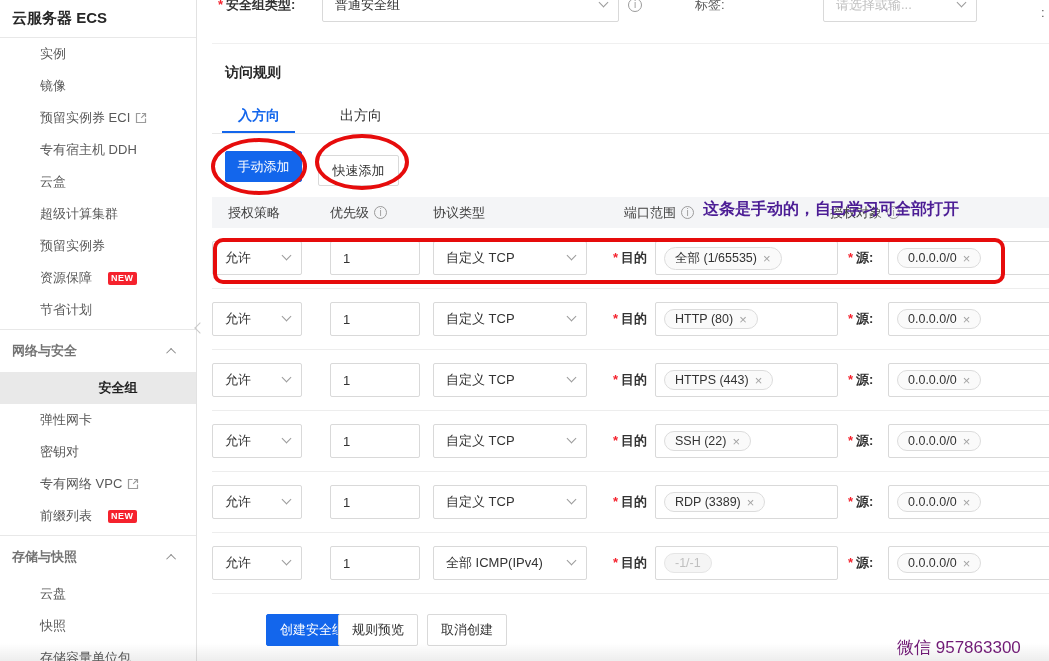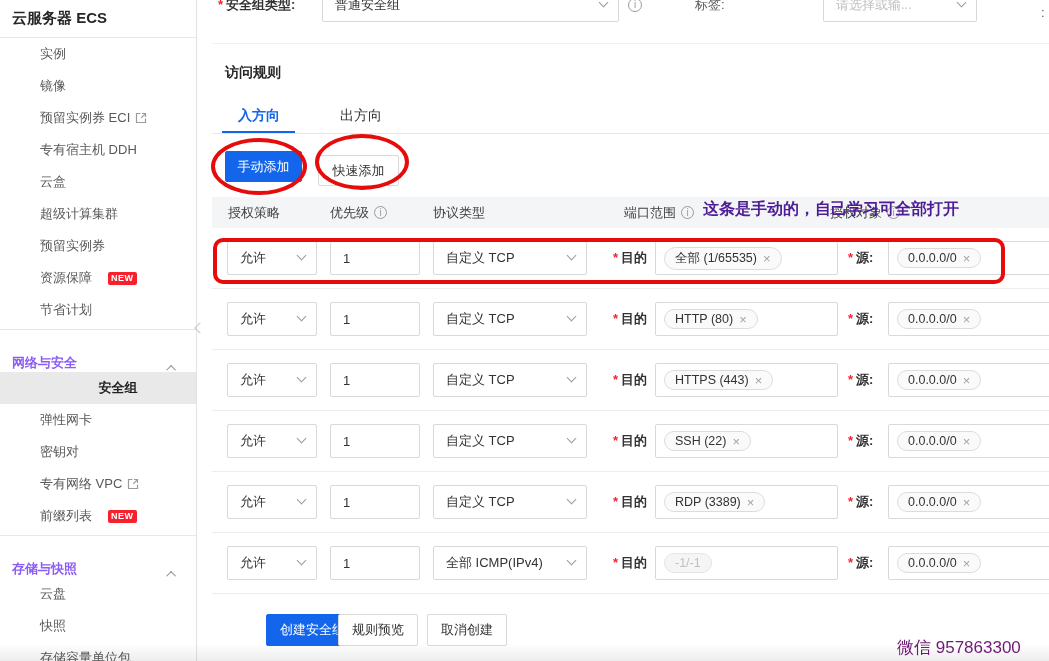--- a/index.html
+++ b/index.html
@@ -9,21 +9,21 @@
     font-family:"Liberation Sans","DejaVu Sans",sans-serif;
     font-size:13px; color:#333;
   }
   
   .sidebar { position:absolute; left:0; top:0; width:197px; height:661px; background:#fff; border-right:1px solid #e2e2e2; z-index:2; }
   .sb-head { height:38px; display:flex; align-items:center; padding-left:12px; font-size:15px; font-weight:bold; color:#262626; border-bottom:1px solid #e8e8e8; }
   .sb-item { height:32px; line-height:32px; padding-left:40px; color:#595959; cursor:pointer; white-space:nowrap; display:flex; align-items:center; gap:5px; }
   .sb-item .sb-item-label { display:inline-block; }
   .sb-item.selected { background:#e9e9e9; color:#1f1f1f; font-weight:bold;justify-content:center; }
   .sb-divider { height:1px; background:#e8e8e8; margin-top:3px; }
-  .sb-section-header { height:42px; display:flex; align-items:flex-end; justify-content:space-between; padding:0 20px 0 12px; font-weight:bold; color:#8b5cf6; cursor:pointer; }
+  .sb-section-header { height:42px; display:flex; align-items:center; justify-content:space-between; padding:0 20px 0 12px; font-weight:bold; color:#737373; cursor:pointer; }
   .caret-up { width:7px; height:7px; border-left:1.5px solid #8c8c8c; border-top:1.5px solid #8c8c8c; transform:rotate(45deg) translateY(2px); }
   .badge-new { background:#f5222d; color:#fff; font-size:9px; font-weight:bold; padding:1px 3px; border-radius:2px; line-height:11px; letter-spacing:.5px;margin-left:11px; }
   .ext-icon { display:inline-flex; }
   .collapse-handle { position:absolute; left:196px; top:316px; width:10px; height:24px; z-index:3; display:flex; align-items:center; }
   .chevron-left { width:8px; height:8px; border-left:1.5px solid #c9c9c9; border-top:1.5px solid #c9c9c9; transform:rotate(-45deg); }
   
   .main { position:absolute; left:198px; top:0; right:0; bottom:0; background:#fff; }
   .field-label { position:absolute; height:34px; line-height:34px; font-weight:bold; color:#333; white-space:nowrap; }
   .req { color:#f5222d; margin-right:3px; font-weight:bold; }
   .select { position:absolute; height:34px; background:#fff; border:1px solid #d9d9d9; border-radius:2px; display:flex; align-items:center; padding:0 26px 0 12px; cursor:pointer; color:#333; white-space:nowrap; overflow:hidden; }
@@ -42,21 +42,21 @@
   .btn-plain { background:#fff; color:#333; border:1px solid #d9d9d9; }
   .btn-manual { position:absolute; left:27px; top:151px; width:77px; height:31px; }
   .btn-quick { position:absolute; left:120px; top:155px; width:81px; height:31px; }
   .table-wrap { position:absolute; left:14px; right:0; top:197px; }
   .thead { position:relative; height:31px; background:#f4f5f7; }
   .th { position:absolute; top:0; height:31px; line-height:31px; color:#404040; display:flex; align-items:center; gap:5px; white-space:nowrap; }
   .th .info-icon { width:13px; height:13px; line-height:11px; }
   .hc-0{left:16px} .hc-1{left:118px} .hc-2{left:221px} .hc-3{left:412px} .hc-4{left:618px}
   .rule-row { position:relative; height:61px; border-bottom:1px solid #ededed; }
   .rule-row .select, .rule-row .inp, .rule-row .tagbox { top:13px; }
-  .sel-policy { left:15px; width:90px; }
+  .sel-policy { left:0; width:90px; }
   .inp { position:absolute; left:118px; width:90px; height:34px; border:1px solid #d9d9d9; border-radius:2px; padding:0 12px; font-size:13px; color:#333; font-family:inherit; outline:none; }
   .sel-protocol { left:221px; width:154px; }
   .row-label { position:absolute; top:13px; height:34px; line-height:34px; font-weight:bold; color:#333; white-space:nowrap; }
   .dest-label { left:401px; }
   .src-label { left:636px; }
   .tagbox { position:absolute; height:34px; background:#fff; border:1px solid #d9d9d9; border-radius:2px; display:flex; align-items:center; padding:0 6px; cursor:text; overflow:hidden; }
   .tagbox.dest { left:443px; width:183px; }
   .tagbox.src { left:676px; width:180px; }
   .pill { display:inline-flex; align-items:center; gap:6px; background:#fafafa; border:1px solid #dcdcdc; border-radius:12px; padding:2px 10px; font-size:12.5px; color:#333; margin-left:2px; white-space:nowrap; }
   .pill .x { color:#a3a3a3; font-size:13px; cursor:pointer; line-height:1; }

